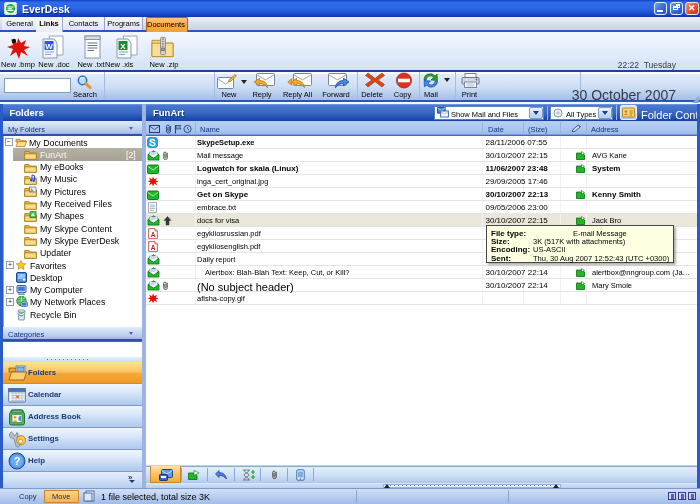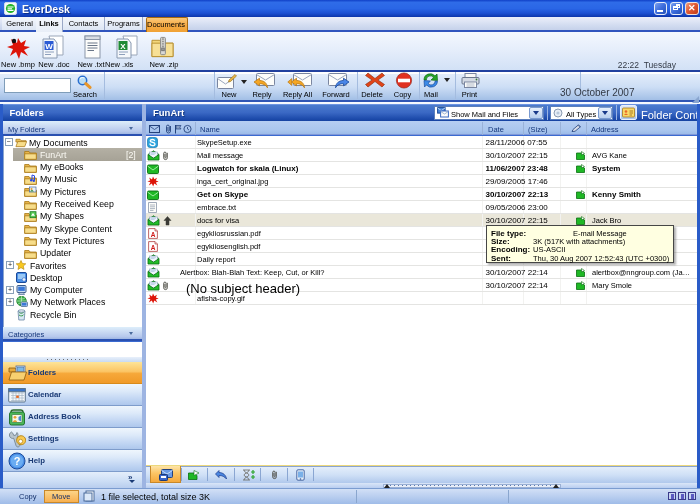--- a/index.html
+++ b/index.html
@@ -148,21 +148,21 @@
  <rect x="4" y="0.5" width="11" height="4" fill="#f8f8f6" stroke="#7a86a0"></rect>
  <rect x="1" y="4.5" width="17" height="6.5" rx="1" fill="#d4dae4" stroke="#6a768c"></rect>
  <rect x="3.5" y="9" width="12" height="5.5" fill="#fdfdfa" stroke="#7a86a0"></rect>
  <path d="M5.5 11 H13.5 M5.5 13 H13.5" stroke="#9aa6bc" stroke-width="0.8"></path>
  <circle cx="15.5" cy="6.5" r="0.9" fill="#3a7a3a"></circle>
 </svg>
 <div class="abs" style="left:455px;top:90px;width:29px;text-align:center;font-size:7.5px;">Print</div>
 <div class="abs" style="left:580px;top:72px;width:1px;height:27px;background:#a4bcdf;"></div>
 
 <div class="abs" style="left:560px;top:60px;width:116px;text-align:right;font-size:8.5px;color:#333a46;">22:22&nbsp;&nbsp;Tuesday</div>
-<div class="abs" style="left:560px;top:87px;width:116px;text-align:left;font-size:10px;color:#333a46;">30 October 2007</div>
+<div class="abs" style="left:560px;top:87px;width:116px;text-align:right;font-size:14px;color:#333a46;">30 October 2007</div>
 <svg class="abs" style="left:692px;top:96px;" width="7" height="7" viewBox="0 0 7 7">
     <path d="M0 7 L7 0 V7 Z" fill="#8aa6d0"></path>
   </svg>
 
 <div class="abs" style="left:0;top:104px;width:3px;height:400px;background:#2a5cc8;"></div>
 <div class="abs" style="left:142px;top:104px;width:4px;height:384px;background:#9db4e2;"></div>
 
 <div class="abs" style="left:3px;top:104px;width:139px;height:18px;background:linear-gradient(180deg,#4a7ace 0%,#3a68c4 45%,#1e4cac 80%,#123f9c 100%);border-top:1.5px solid #6b94e2;"></div>
 <div class="abs" style="left:9.5px;top:106.5px;color:#fff;font-weight:bold;font-size:9.5px;">Folders</div>
 
@@ -215,38 +215,38 @@
     <path d="M0.7 4.8 H12.3 V10.3 H0.7 Z" fill="#f7dd8a" stroke="#a87818" stroke-width="0.8"></path>
     <rect x="5.5" y="1" width="6.5" height="5" fill="#e8f0f8" stroke="#4a6a9a" stroke-width="0.7"></rect>
     <circle cx="7.5" cy="3" r="1" fill="#e8a030"></circle>
     <path d="M5.8 5.5 L8 3.8 L10 5.5 Z" fill="#3a8a40"></path>
   </svg>
 <div class="abs" style="left:40px;top:186.7px;font-size:8.8px;">My Pictures</div>
 <svg class="abs" style="left:24px;top:198.5px;" width="13" height="11" viewBox="0 0 13 11">
     <path d="M0.7 2.5 H5 L6 4 H12.3 V10.3 H0.7 Z" fill="#e8b54a" stroke="#a87818" stroke-width="0.8"></path>
     <path d="M0.7 4.8 H12.3 V10.3 H0.7 Z" fill="#f7dd8a" stroke="#a87818" stroke-width="0.8"></path>
   </svg>
-<div class="abs" style="left:40px;top:199.0px;font-size:8.8px;">My Received Keep</div>
+<div class="abs" style="left:40px;top:199.0px;font-size:8.8px;">My Received Files</div>
 <svg class="abs" style="left:24px;top:210.8px;" width="13" height="11" viewBox="0 0 13 11">
     <path d="M0.7 2.5 H5 L6 4 H12.3 V10.3 H0.7 Z" fill="#e8b54a" stroke="#a87818" stroke-width="0.8"></path>
     <path d="M0.7 4.8 H12.3 V10.3 H0.7 Z" fill="#f7dd8a" stroke="#a87818" stroke-width="0.8"></path>
     <rect x="6" y="0.7" width="6" height="6" fill="#58c858" stroke="#1a7a20" stroke-width="0.8"></rect>
     <path d="M7 4.8 L9 2 L11 4.8 Z" fill="#fff"></path>
   </svg>
 <div class="abs" style="left:40px;top:211.3px;font-size:8.8px;">My Shapes</div>
 <svg class="abs" style="left:24px;top:223.10000000000002px;" width="13" height="11" viewBox="0 0 13 11">
     <path d="M0.7 2.5 H5 L6 4 H12.3 V10.3 H0.7 Z" fill="#e8b54a" stroke="#a87818" stroke-width="0.8"></path>
     <path d="M0.7 4.8 H12.3 V10.3 H0.7 Z" fill="#f7dd8a" stroke="#a87818" stroke-width="0.8"></path>
   </svg>
 <div class="abs" style="left:40px;top:223.6px;font-size:8.8px;">My Skype Content</div>
 <svg class="abs" style="left:24px;top:235.4px;" width="13" height="11" viewBox="0 0 13 11">
     <path d="M0.7 2.5 H5 L6 4 H12.3 V10.3 H0.7 Z" fill="#e8b54a" stroke="#a87818" stroke-width="0.8"></path>
     <path d="M0.7 4.8 H12.3 V10.3 H0.7 Z" fill="#f7dd8a" stroke="#a87818" stroke-width="0.8"></path>
   </svg>
-<div class="abs" style="left:40px;top:235.9px;font-size:8.8px;">My Text Pictures</div>
+<div class="abs" style="left:40px;top:235.9px;font-size:8.8px;">My Skype EverDesk</div>
 <svg class="abs" style="left:24px;top:247.7px;" width="13" height="11" viewBox="0 0 13 11">
     <path d="M0.7 2.5 H5 L6 4 H12.3 V10.3 H0.7 Z" fill="#e8b54a" stroke="#a87818" stroke-width="0.8"></path>
     <path d="M0.7 4.8 H12.3 V10.3 H0.7 Z" fill="#f7dd8a" stroke="#a87818" stroke-width="0.8"></path>
   </svg>
 <div class="abs" style="left:40px;top:248.2px;font-size:8.8px;">Updater</div>
 <div class="abs" style="left:6px;top:261.0px;width:8px;height:8px;background:#fff;border:1px solid #8aa0b8;font-size:7px;line-height:6px;text-align:center;color:#222;">+</div>
 <svg class="abs" style="left:16px;top:260.0px;" width="10" height="10" viewBox="0 0 11 11">
     <path d="M5.5 0.5 L7 3.8 L10.8 4.2 L8 6.6 L8.8 10.4 L5.5 8.4 L2.2 10.4 L3 6.6 L0.2 4.2 L4 3.8 Z" fill="#f8c820" stroke="#b88a10" stroke-width="0.7"></path>
   </svg>
 <div class="abs" style="left:30px;top:260.5px;font-size:8.8px;">Favorites</div>
@@ -378,21 +378,21 @@
 <div class="abs" style="left:586px;top:122px;width:1px;height:13px;background:#9ab2d8;"></div>
 <div class="abs" style="left:591px;top:125px;color:#14367a;font-size:7.5px;">Address</div>
 <div class="abs" style="left:146px;top:136px;width:551px;height:330px;background:#fff;"></div>
 <div class="abs" style="left:146px;top:214px;width:551px;height:13px;background:#eae7da;"></div>
 <div class="abs" style="left:195px;top:136px;width:1px;height:169px;background:#f2f2f0;"></div>
 <div class="abs" style="left:482px;top:136px;width:1px;height:169px;background:#f2f2f0;"></div>
 <div class="abs" style="left:523px;top:136px;width:1px;height:169px;background:#f2f2f0;"></div>
 <div class="abs" style="left:560px;top:136px;width:1px;height:169px;background:#f2f2f0;"></div>
 <div class="abs" style="left:586px;top:136px;width:1px;height:169px;background:#f2f2f0;"></div>
 <div class="abs" style="left:146px;top:148px;width:551px;height:1px;background:#e4e4e2;"></div>
-<div class="abs" style="left:197px;top:138px;font-size:7.5px;font-weight:normal;white-space:nowrap;">SkypeSetup.exe</div>
+<div class="abs" style="left:197px;top:138px;font-size:7.5px;font-weight:bold;white-space:nowrap;">SkypeSetup.exe</div>
 <div class="abs" style="left:485.5px;top:138px;font-size:8px;font-weight:normal;white-space:nowrap;">28/11/2006 07:55</div>
 <svg class="abs" style="left:147px;top:137px;" width="11" height="11" viewBox="0 0 11 11">
 <rect x="0.5" y="0.5" width="10" height="10" rx="2.5" fill="#2ba4de" stroke="#1878b0" stroke-width="0.7"></rect>
 <path d="M3 6.8 C3 8 4.5 8.6 5.6 8.6 C7 8.6 8 7.9 8 6.9 C8 4.9 3.2 5.6 3.2 3.9 C3.2 3 4.2 2.5 5.4 2.5 C6.4 2.5 7.4 2.9 7.6 3.6" fill="none" stroke="#fff" stroke-width="1.3" stroke-linecap="round"></path>
 </svg>
 <div class="abs" style="left:146px;top:161px;width:551px;height:1px;background:#e4e4e2;"></div>
 <div class="abs" style="left:197px;top:151px;font-size:7.5px;font-weight:normal;white-space:nowrap;">Mail message</div>
 <div class="abs" style="left:485.5px;top:151px;font-size:8px;font-weight:normal;white-space:nowrap;">30/10/2007 22:15</div>
 <svg class="abs" style="left:576px;top:151px;" width="9" height="9" viewBox="0 0 9 9">
 <path d="M0.5 2 H5.5 L8.5 4 V8.5 H0.5 Z" fill="#1fb825" stroke="#0a6e12" stroke-width="0.8"></path>
@@ -481,36 +481,36 @@
 <div class="abs" style="left:146px;top:265px;width:551px;height:1px;background:#e4e4e2;"></div>
 <div class="abs" style="left:197px;top:255px;font-size:7.5px;font-weight:normal;white-space:nowrap;">Daily report</div>
 <svg class="abs" style="left:147px;top:254px;" width="13" height="11" viewBox="0 0 13 11">
 <path d="M1 4.5 L6.5 0.8 L12 4.5" fill="#17a21d" stroke="#0a6e12" stroke-width="0.8"></path>
 <rect x="2.5" y="2" width="8" height="6" fill="#eef4fc" stroke="#8aa6c0" stroke-width="0.6"></rect>
     <path d="M3.5 3.2 H9 M3.5 4.4 H7.5" stroke="#9ab8d8" stroke-width="0.6"></path>
 <path d="M1 4.5 L6.5 8.2 L12 4.5 V10 H1 Z" fill="#22bc28" stroke="#0a6e12" stroke-width="0.8"></path>
 
 </svg>
 <div class="abs" style="left:146px;top:278px;width:551px;height:1px;background:#e4e4e2;"></div>
-<div class="abs" style="left:180px;top:268px;font-size:7.5px;font-weight:normal;white-space:nowrap;">Alertbox: Blah-Blah Text: Keep, Cut, or Kill?</div>
+<div class="abs" style="left:205px;top:268px;font-size:7.5px;font-weight:normal;white-space:nowrap;">Alertbox: Blah-Blah Text: Keep, Cut, or Kill?</div>
 <div class="abs" style="left:485.5px;top:268px;font-size:8px;font-weight:normal;white-space:nowrap;">30/10/2007 22:14</div>
 <svg class="abs" style="left:576px;top:268px;" width="9" height="9" viewBox="0 0 9 9">
 <path d="M0.5 2 H5.5 L8.5 4 V8.5 H0.5 Z" fill="#1fb825" stroke="#0a6e12" stroke-width="0.8"></path>
 <path d="M5.5 0.5 L8.5 2.5 L5.5 4 Z" fill="#fff" stroke="#0a6e12" stroke-width="0.6"></path>
 </svg>
 <div class="abs" style="left:592px;top:268px;font-size:7.5px;font-weight:normal;white-space:nowrap;">alertbox@nngroup.com (Ja…</div>
 <svg class="abs" style="left:147px;top:267px;" width="13" height="11" viewBox="0 0 13 11">
 <path d="M1 4.5 L6.5 0.8 L12 4.5" fill="#17a21d" stroke="#0a6e12" stroke-width="0.8"></path>
 <rect x="2.5" y="2" width="8" height="6" fill="#eef4fc" stroke="#8aa6c0" stroke-width="0.6"></rect>
     <path d="M3.5 3.2 H9 M3.5 4.4 H7.5" stroke="#9ab8d8" stroke-width="0.6"></path>
 <path d="M1 4.5 L6.5 8.2 L12 4.5 V10 H1 Z" fill="#22bc28" stroke="#0a6e12" stroke-width="0.8"></path>
 
 </svg>
 <div class="abs" style="left:146px;top:291px;width:551px;height:1px;background:#e4e4e2;"></div>
-<div class="abs" style="left:186px;top:281px;font-size:13px;font-weight:normal;white-space:nowrap;">(No subject header)</div>
+<div class="abs" style="left:197px;top:281px;font-size:11px;font-weight:normal;white-space:nowrap;">(No subject header)</div>
 <div class="abs" style="left:485.5px;top:281px;font-size:8px;font-weight:normal;white-space:nowrap;">30/10/2007 22:14</div>
 <svg class="abs" style="left:576px;top:281px;" width="9" height="9" viewBox="0 0 9 9">
 <path d="M0.5 2 H5.5 L8.5 4 V8.5 H0.5 Z" fill="#1fb825" stroke="#0a6e12" stroke-width="0.8"></path>
 <path d="M5.5 0.5 L8.5 2.5 L5.5 4 Z" fill="#fff" stroke="#0a6e12" stroke-width="0.6"></path>
 </svg>
 <div class="abs" style="left:592px;top:281px;font-size:7.5px;font-weight:normal;white-space:nowrap;">Mary Smole</div>
 <svg class="abs" style="left:147px;top:280px;" width="13" height="11" viewBox="0 0 13 11">
 <path d="M1 4.5 L6.5 0.8 L12 4.5" fill="#17a21d" stroke="#0a6e12" stroke-width="0.8"></path>
 <rect x="2.5" y="2" width="8" height="6" fill="#eef4fc" stroke="#8aa6c0" stroke-width="0.6"></rect>
     <path d="M3.5 3.2 H9 M3.5 4.4 H7.5" stroke="#9ab8d8" stroke-width="0.6"></path>

